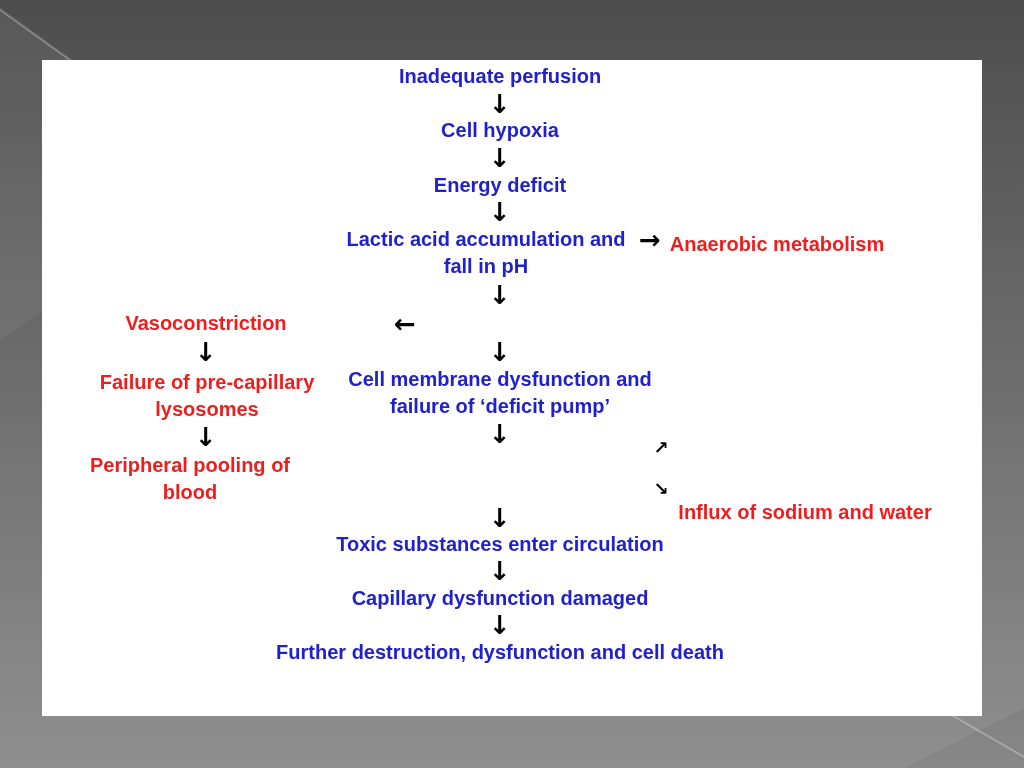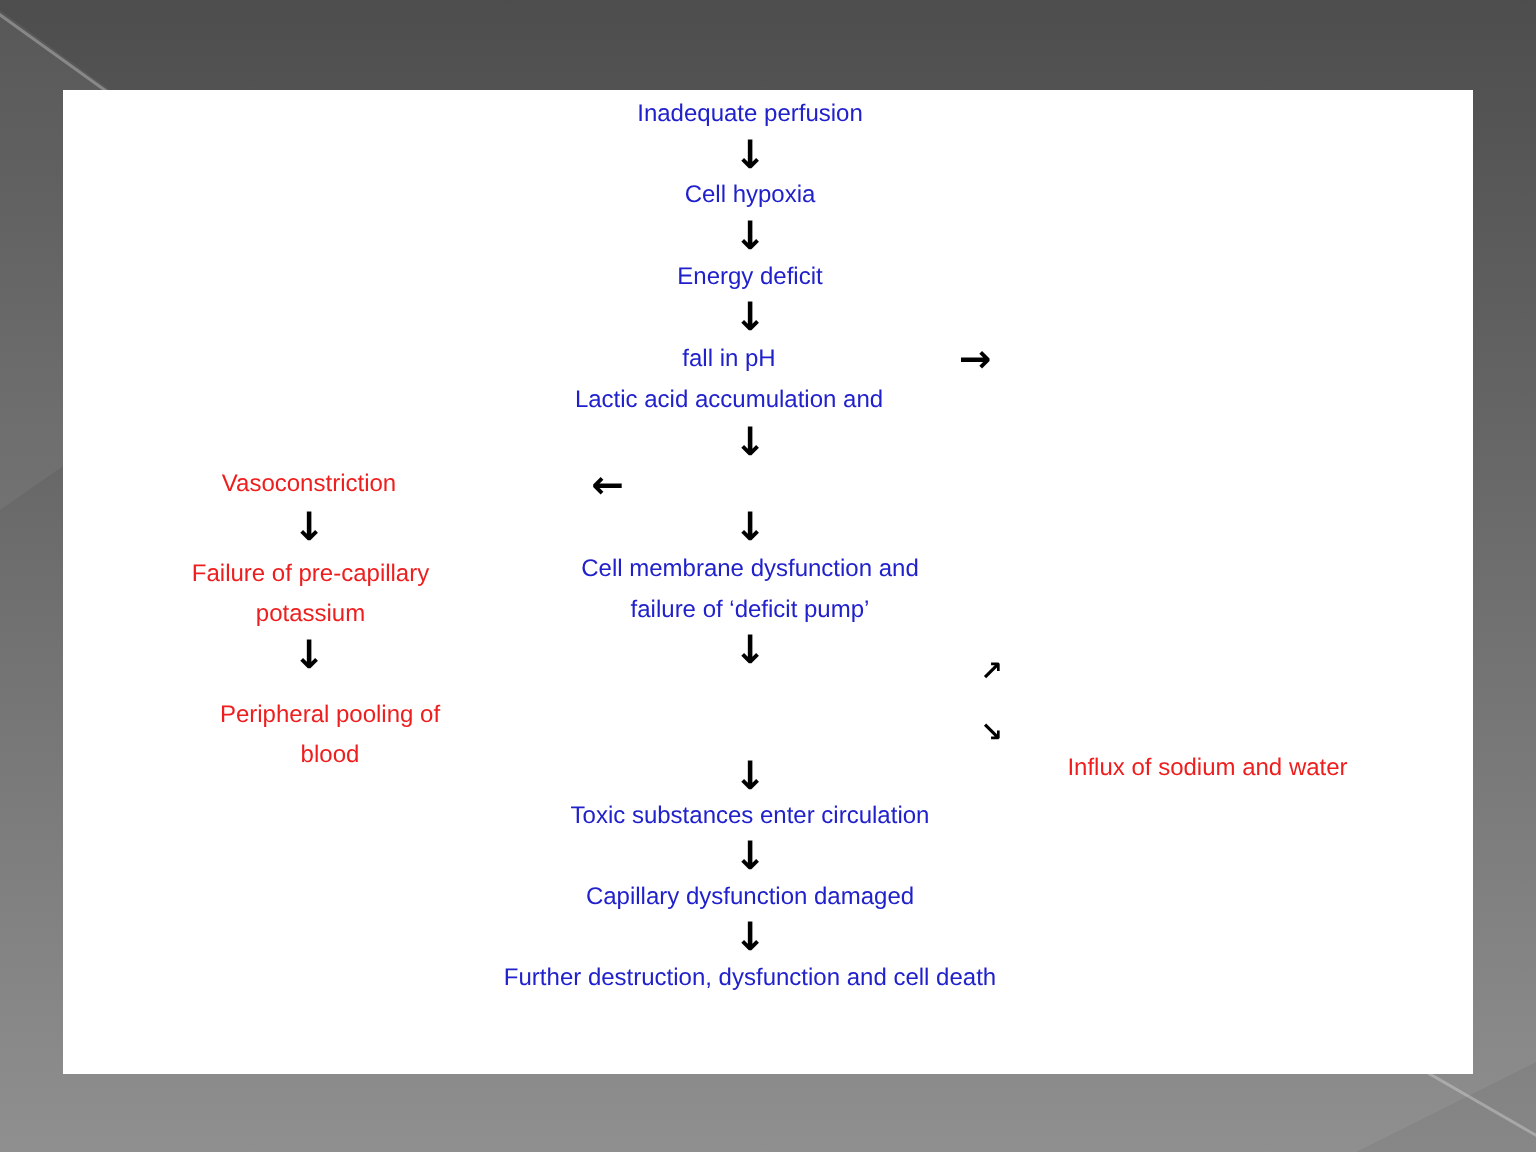--- a/index.html
+++ b/index.html
@@ -36,22 +36,22 @@
   }
   .canvas {
     position: absolute;
     left: 42px; top: 60px;
     width: 940px; height: 656px;
     background: var(--canvas-bg, #ffffff);
   }
   .node {
     position: absolute;
     transform: translate(-50%, -50%);
-    font-weight: normal;
-    font-size: 16px;
+    font-weight: bold;
+    font-size: 20px;
     line-height: 27px;
     text-align: center;
     white-space: nowrap;
   }
   .blue { color: var(--blue-text, #2121cc); }
   .red  { color: var(--red-text,  #ee1e1e); }
   .arrow {
     position: absolute;
     transform: translate(-50%, -50%);
     color: var(--arrow-color, #000000);
@@ -86,46 +86,49 @@
 
     <div class="arrow v" style="left:458px; top:98px;">↓</div>
 
     <div class="node blue" style="left:458px; top:125px;">
       <div>Energy deficit</div>
     </div>
 
     <div class="arrow v" style="left:458px; top:152px;">↓</div>
 
     <div class="node blue" style="left:444px; top:193px;">
+      <div>Lactic acid accumulation and</div>
       <div>fall in pH</div>
-      <div>Lactic acid accumulation and</div>
     </div>
 
     <div class="arrow h" style="left:608px; top:180px;">→</div>
 
+    <div class="node red" style="left:735px; top:184px;">
+      <div>Anaerobic metabolism</div>
+    </div>
 
     <div class="arrow v" style="left:458px; top:235px;">↓</div>
 
     <div class="arrow h" style="left:363px; top:264px;">←</div>
 
 
     <div class="node red" style="left:164px; top:263px;text-align:center;">
       <div>Vasoconstriction</div>
     </div>
 
     <div class="arrow v" style="left:164px; top:292px;">↓</div>
 
     <div class="node red" style="left:165px; top:336px;">
       <div>Failure of pre-capillary</div>
-      <div>potassium</div>
+      <div>lysosomes</div>
     </div>
 
     <div class="arrow v" style="left:164px; top:377px;">↓</div>
 
-    <div class="node red" style="left:178px; top:419px;margin-top:11px;">
+    <div class="node red" style="left:148px; top:419px;">
       <div>Peripheral pooling of</div>
       <div>blood</div>
     </div>
 
     <div class="arrow v" style="left:458px; top:292px;">↓</div>
 
     <div class="node blue" style="left:458px; top:333px;">
       <div>Cell membrane dysfunction and</div>
       <div>failure of ‘deficit pump’</div>
     </div>

